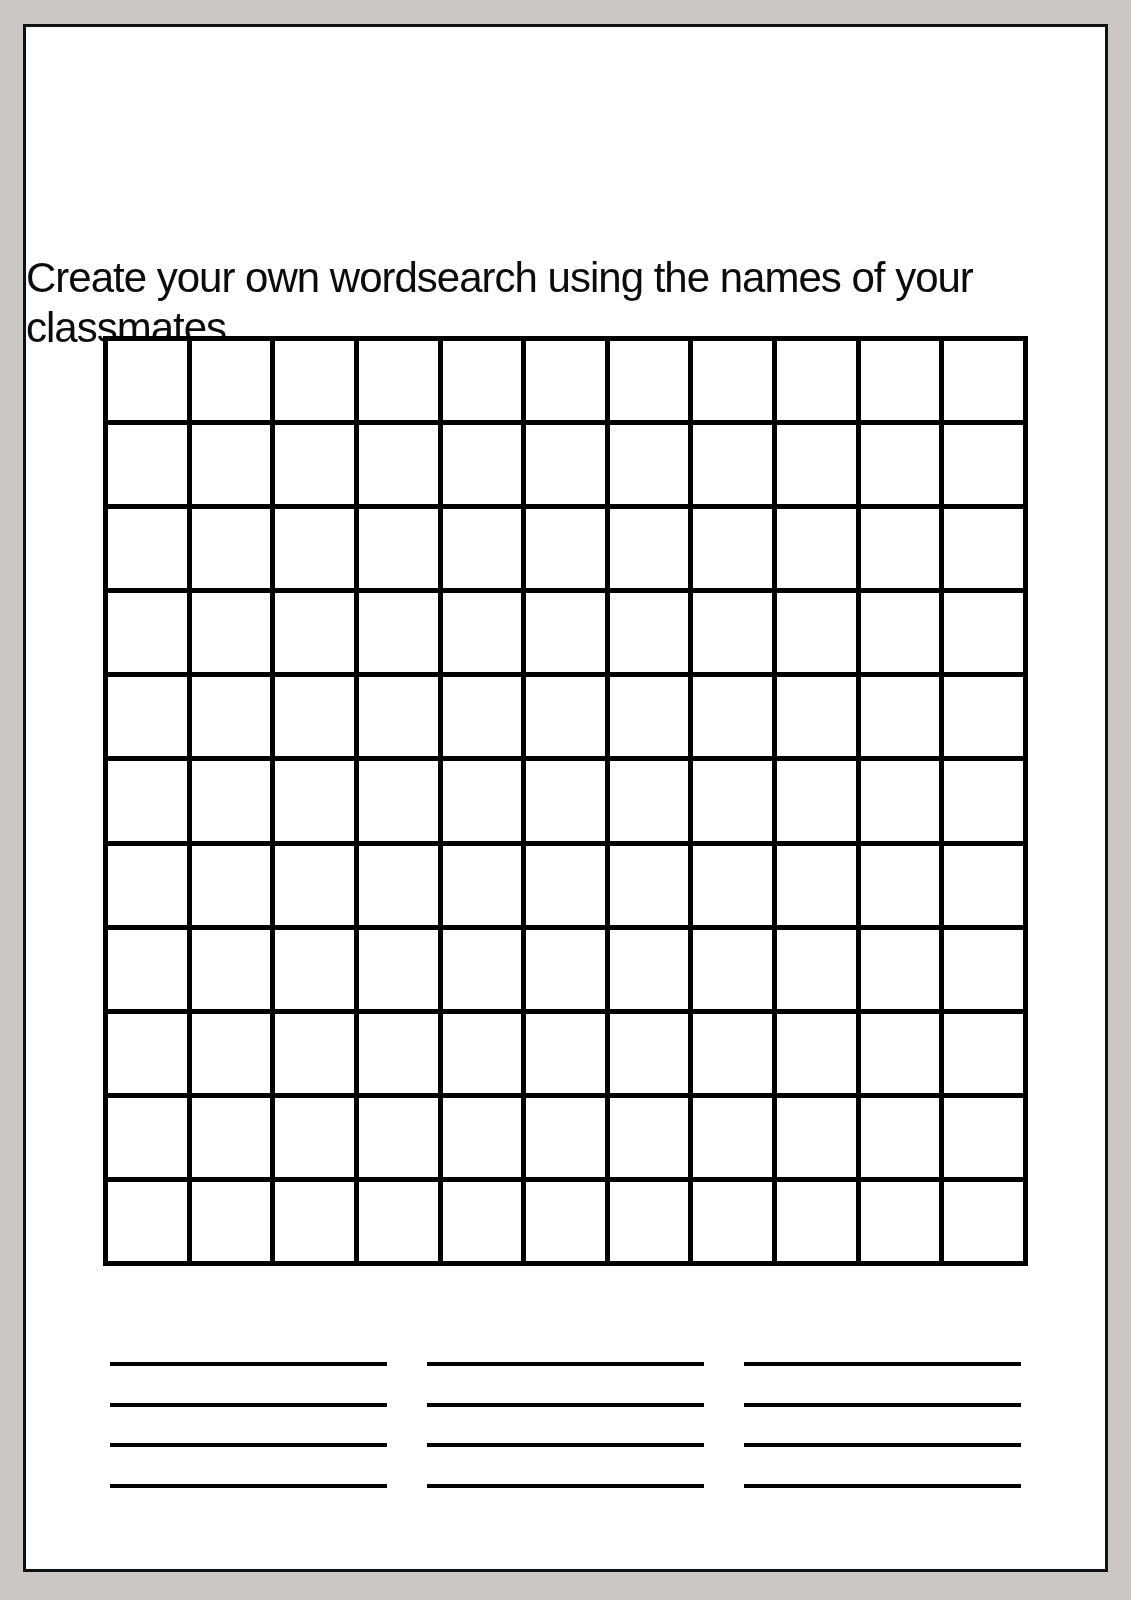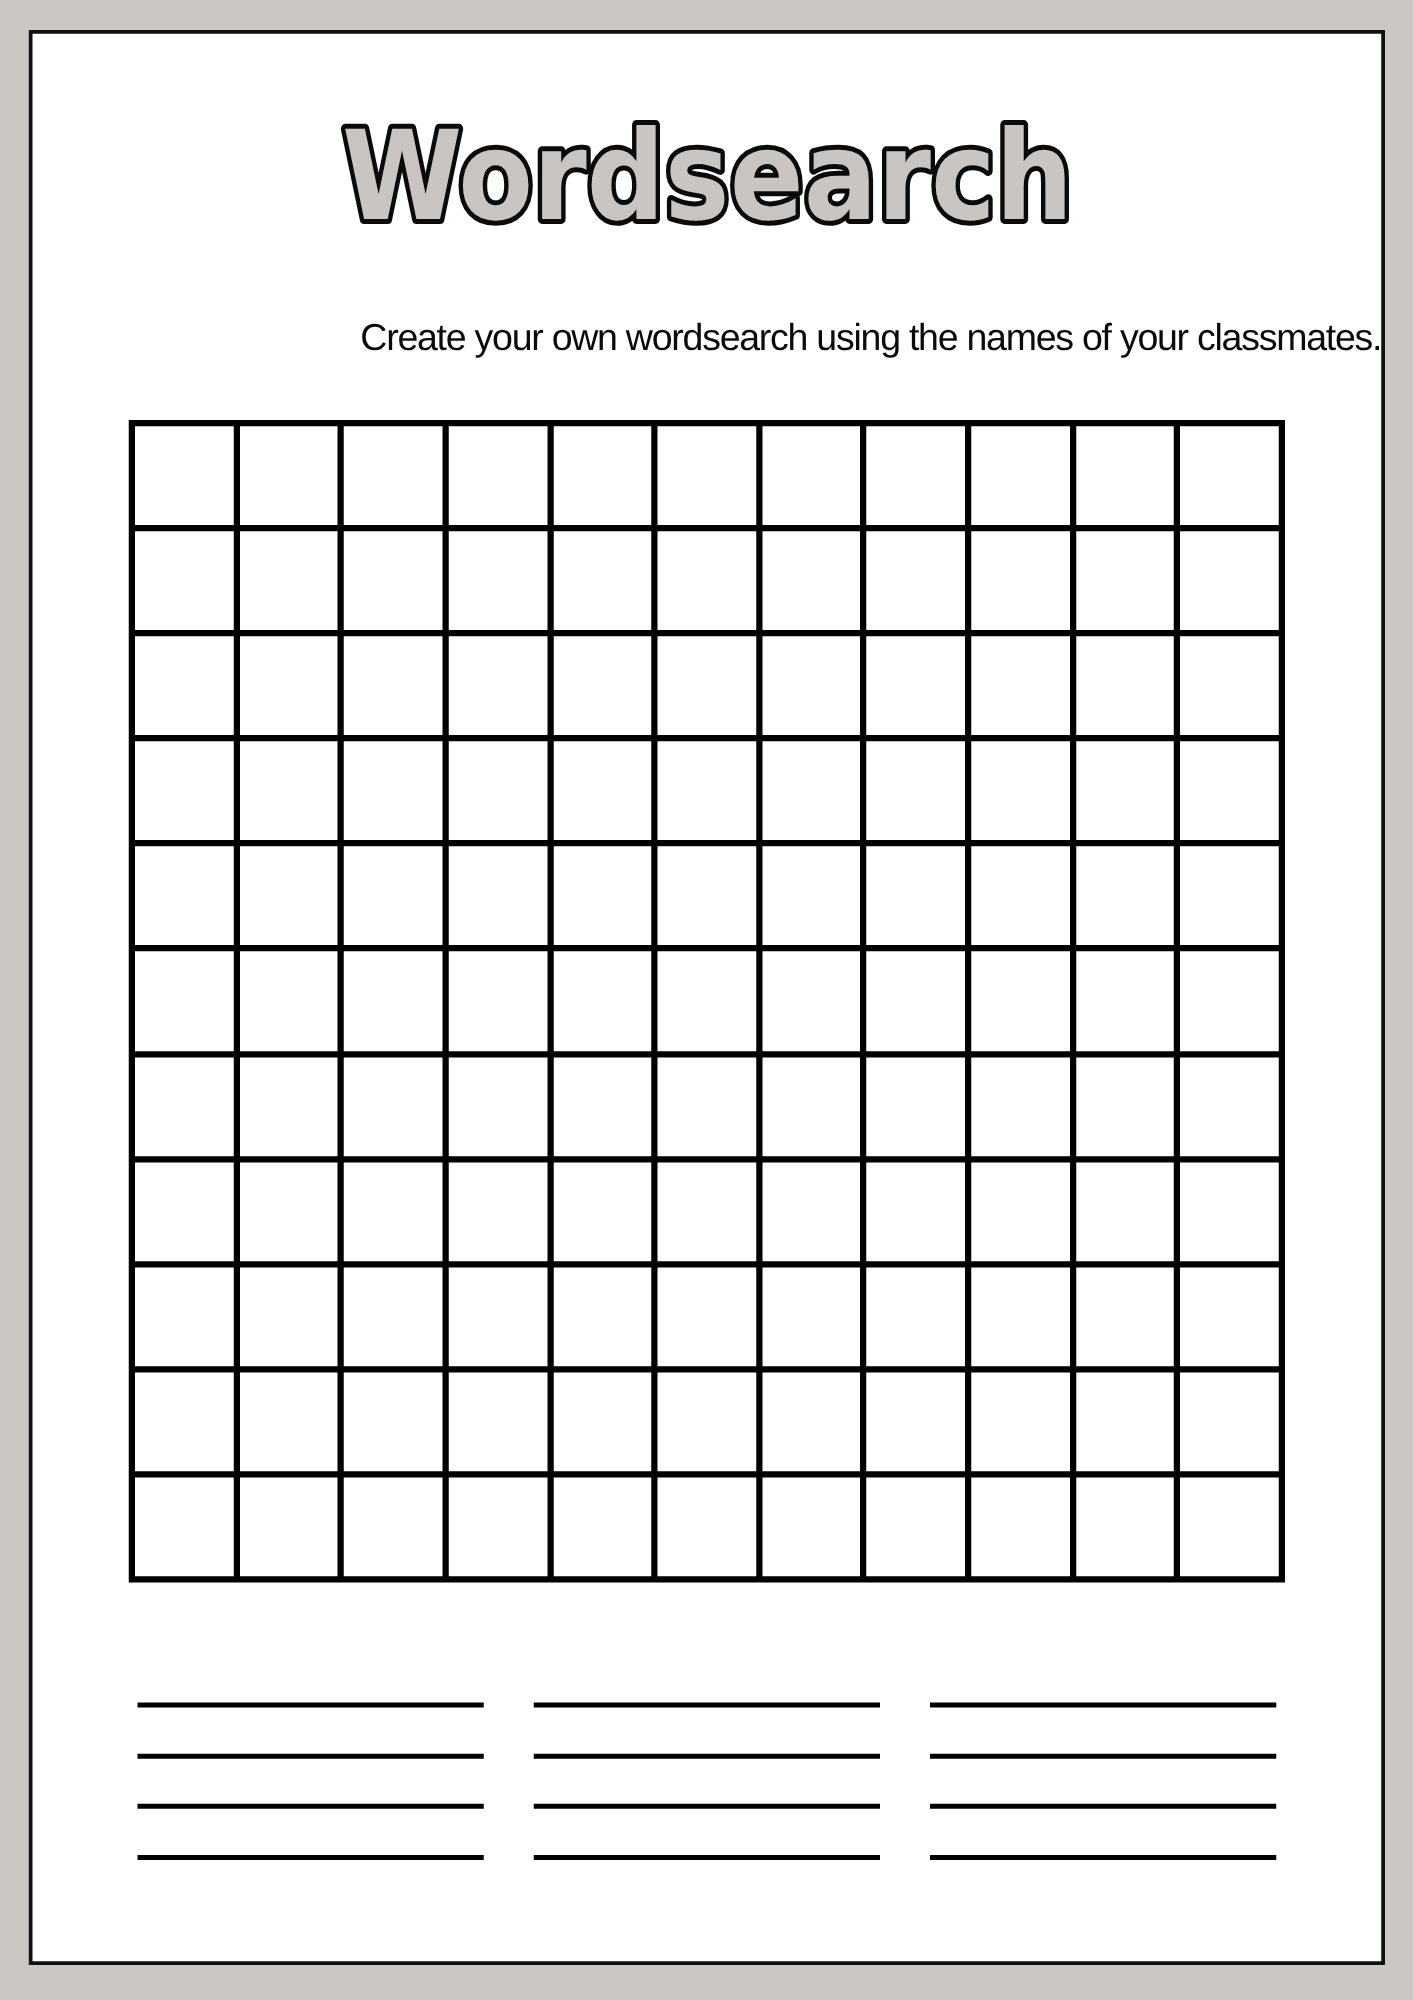--- a/index.html
+++ b/index.html
@@ -10,42 +10,37 @@
   .canvas{position:relative;width:1131px;height:1600px;background:var(--background);overflow:hidden;
           font-family:"Liberation Sans",sans-serif;}
   .page{position:absolute;left:23px;top:24px;width:1085px;height:1548px;box-sizing:border-box;
         background:var(--page);border:3px solid var(--border);}
   .title-wrap{position:absolute;top:58px;left:0;width:100%;display:flex;justify-content:center;}
   .title-svg text{
     font-family:"DejaVu Sans",sans-serif;font-weight:bold;font-size:99px;
     fill:var(--title-fill);stroke:var(--title-outline);stroke-width:8px;
     paint-order:stroke fill;stroke-linejoin:round;
   }
-  .instruction{position:absolute;top:226px;left:0;width:100%;text-align:right;
-    font-size:30px;line-height:1.2;letter-spacing:-1px;color:var(--text);
+  .instruction{position:absolute;top:226px;left:0;width:100%;text-align:left;
+    font-size:42px;line-height:1.2;letter-spacing:-1px;color:var(--text);
     font-family:"Liberation Sans",sans-serif;}
   .grid{position:absolute;left:77px;top:309px;width:925px;height:930px;box-sizing:border-box;
     display:grid;gap:5px;padding:5px;background:var(--grid-line);}
   .cell{background:var(--page);}
   .answer-lines{position:absolute;left:0;top:1335px;width:100%;display:flex;
     justify-content:center;gap:40px;}
   .answer-col{width:277px;display:flex;flex-direction:column;gap:36.5px;}
   .answer-line{height:4px;background:var(--grid-line);}
 </style>
 </head>
 <body>
 
 <div class="canvas">
   <div class="page">
 
-    <div class="title-wrap">
-      <svg class="title-svg" width="620" height="126" viewBox="0 0 620 126">
-        <text x="310" y="90" text-anchor="middle" textLength="585" lengthAdjust="spacingAndGlyphs">Wordsearch</text>
-      </svg>
-    </div>
 
     <div class="instruction">Create your own wordsearch using the names of your classmates.</div>
 
     <div class="grid" style="grid-template-columns: repeat(11, 1fr); grid-template-rows: repeat(11, 1fr);">
         <div class="cell"></div>
         <div class="cell"></div>
         <div class="cell"></div>
         <div class="cell"></div>
         <div class="cell"></div>
         <div class="cell"></div>

